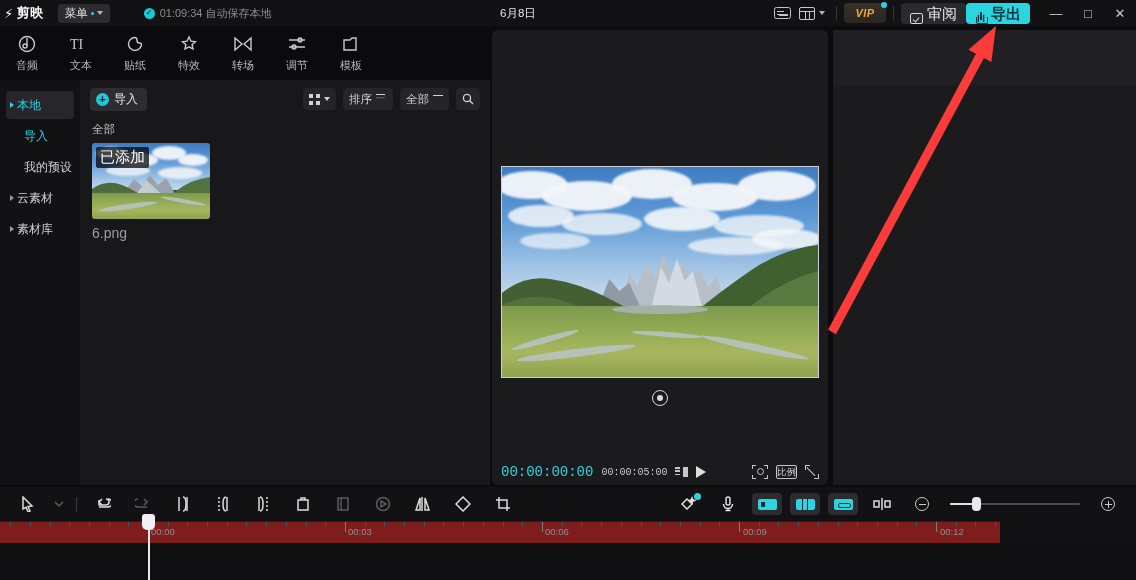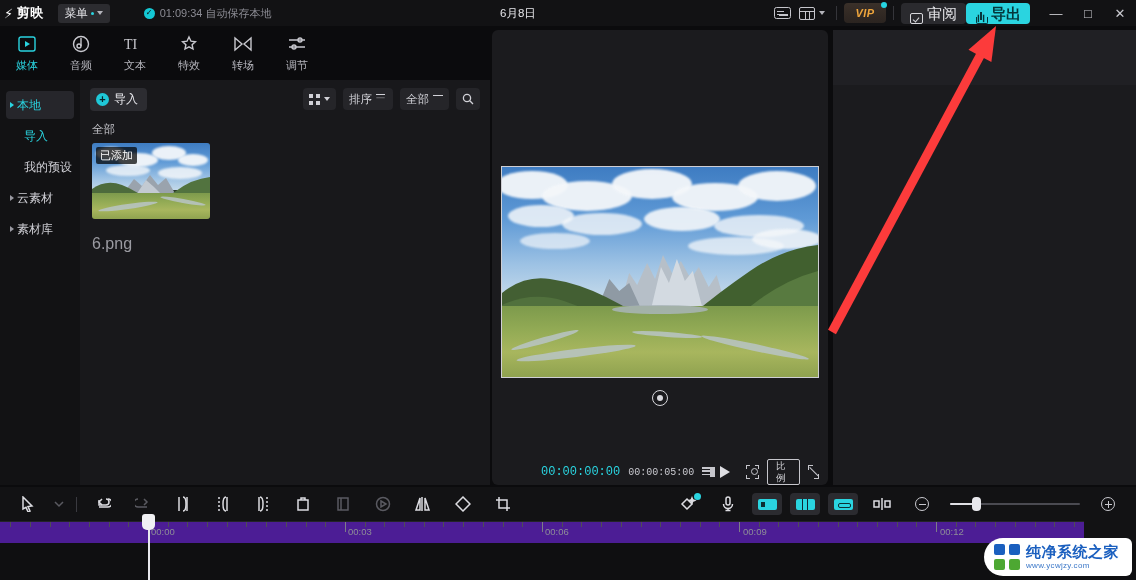--- a/index.html
+++ b/index.html
@@ -210,24 +210,24 @@
   .sec-label { padding: 4px 12px 6px; font-size: 11.5px; color: #c4c4ca; }
   .card {
     margin-left: 12px; width: 118px; cursor: default;
   }
   .thumb {
     position: relative; width: 118px; height: 76px; border-radius: 3px; overflow: hidden;
     background: #2b3a2b;
   }
   .badge-added {
     position: absolute; left: 4px; top: 4px; z-index: 3;
-    background: rgba(0,0,0,.72); color: #fff; font-size: 11px;
+    background: rgba(0,0,0,.72); color: #fff; font-size: 15px;
     padding: 1px 4px; border-radius: 2px;
   }
-  .cardname { font-size: 16px; color: #9b9ba2; margin-top: 16px; }
+  .cardname { font-size: 14px; color: #9b9ba2; margin-top: 6px; }
 
   
   .scene { position:absolute; inset:0; overflow:hidden; }
   .sky { position:absolute; left:0; top:0; width:100%; height:62%;
          background: linear-gradient(180deg,#3e7cc2 0%,#5f9ad6 40%,#9dc2e4 75%,#c3d9ea 100%); }
   .cloud { position:absolute; background:#f4f7fa; border-radius:50%; filter: blur(1px); opacity:.95; }
   .peaks { position:absolute; left:0; width:100%; }
   .hillL, .hillR { position:absolute; }
   .meadow { position:absolute; left:0; bottom:0; width:100%; height:34%;
             background: linear-gradient(180deg,#7d9a4c 0%,#93ab55 35%,#a8b65e 65%,#8fa24f 100%); }
@@ -258,21 +258,21 @@
   }
   .refresh-ico::after {
     content:""; position:absolute; left:4px; top:4px; width:6px; height:6px;
     border-radius:50%; background:#d8d8dd;
   }
   .player-ctrl {
     position:absolute; left:0; bottom:0; width:336px; height:26px;
     display:flex; align-items:center; padding:0 9px; gap:8px;
     font-size: 10.5px; color:#c6c6cc;
   }
-  .tc-cur { color:#2ad4e0; font-family:"Liberation Mono","DejaVu Sans Mono",monospace; font-size:12px;margin-left:40px; }
+  .tc-cur { color:#2ad4e0; font-family:"Liberation Mono","DejaVu Sans Mono",monospace; font-size:14px; }
   .tc-tot { color:#c9c9cf; font-family:"Liberation Mono","DejaVu Sans Mono",monospace; font-size:10px; }
   .frames-ico { width:13px;height:10px;position:relative; }
   .frames-ico::before {
     content:""; position:absolute; left:0;top:0;width:5px;height:10px;
     background: repeating-linear-gradient(180deg,#c6c6cc 0 1.6px, transparent 1.6px 3.3px);
     box-shadow: 8px 0 0 #c6c6cc;
   }
   .frames-ico::after {
     content:""; position:absolute; right:0;top:0;width:5px;height:10px;
     background: repeating-linear-gradient(180deg,#c6c6cc 0 1.6px, transparent 1.6px 3.3px);
@@ -288,21 +288,21 @@
   .box-ico .br { position:absolute; width:4px;height:4px; border:1.3px solid #c6c6cc; }
   .box-ico .br:nth-child(1){left:0;top:0;border-right:none;border-bottom:none;}
   .box-ico .br:nth-child(2){right:0;top:0;border-left:none;border-bottom:none;}
   .box-ico .br:nth-child(3){left:0;bottom:0;border-right:none;border-top:none;}
   .box-ico .br:nth-child(4){right:0;bottom:0;border-left:none;border-top:none;}
   .box-ico .mg {
     position:absolute; left:4.5px; top:3px; width:7px;height:7px;border-radius:50%;
     border:1.3px solid #c6c6cc;
   }
   .ratio-box {
-    border:1.2px solid #c6c6cc; border-radius:2px; padding:0px 8px;
+    border:1.2px solid #c6c6cc; border-radius:2px; padding:0px 0;
     font-size:9.5px; color:#d8d8dd; line-height:12px;
   }
   .expand-ico { width:14px;height:14px;position:relative; }
   .expand-ico .c { position:absolute;width:5px;height:5px;border:1.4px solid #c6c6cc; }
   .expand-ico .c:nth-child(1){left:0;top:0;border-right:none;border-bottom:none;}
   .expand-ico .c:nth-child(2){right:0;bottom:0;border-left:none;border-top:none;}
   .expand-ico::after {
     content:""; position:absolute; left:2px; top:2px; width:12px;height:1.3px;
     background:#c6c6cc; transform:rotate(45deg); transform-origin:left top;
   }
@@ -361,22 +361,22 @@
   .zoom-slider {
     width: 130px; height: 14px; position:relative; margin: 0 8px;
     display:flex; align-items:center;
   }
   .zs-track { width:100%; height:2.5px; background:#4a4a51; border-radius:2px; }
   .zs-fill { position:absolute; left:0; width:26px; height:2.5px; background:#e0e0e5; border-radius:2px; }
   .zs-knob {
     position:absolute; left:22px; width:9px; height:14px; border-radius:4px; background:#e8e8ed;
   }
   .tl-ruler {
-    position:absolute; left:0; top:34px; width:1084px; height:22px;
-    background:#4c1d95; border-top:1px solid #232327; overflow:hidden;
+    position:absolute; left:0; top:34px; width:1000px; height:22px;
+    background:#7f1d1d; border-top:1px solid #232327; overflow:hidden;
   }
   .tick { position:absolute; top:0; width:1px; height:5px; background:#4e4e55; }
   .tick.major { height: 10px; background:#7d7d86; }
   .tlabel {
     position:absolute; top:4px; font-size:9.5px; color:#8e8e97;
     font-family:"Liberation Sans", sans-serif;
   }
   .tl-tracks { position:absolute; left:0; top:56px; width:1136px; height:37px; background:#0f0f11; }
   .playhead-line {
     position:absolute; left:148px; top:514px; width:1.6px; height:66px; background:#e9e9ee; z-index:20;
@@ -455,29 +455,20 @@
     </div>
     <div class="winbtn">
       <span>□</span>
     </div>
     <div class="winbtn">
       <span>✕</span>
     </div>
   </div>
 
   <div class="tooltabs">
-    <div class="ttab active">
-      <span class="ic">
-        <svg width="18" height="16" viewBox="0 0 18 16">
-            <rect x="1" y="1" width="16" height="14" rx="2"></rect>
-            <path d="M7 5l5 3-5 3z" fill="#2ad4e0" stroke="none"></path>
-          </svg>
-      </span>
-      <span>媒体</span>
-    </div>
     <div class="ttab">
       <span class="ic">
         <svg width="18" height="18" viewBox="0 0 18 18">
             <circle cx="9" cy="9" r="7.5"></circle>
             <path d="M9 3v8"></path>
             <circle cx="7" cy="11" r="2"></circle>
           </svg>
       </span>
       <span>音频</span>
     </div>
@@ -485,20 +476,28 @@
       <span class="ic">
         <svg width="22" height="16" viewBox="0 0 22 16">
             <text x="0" y="13" font-size="14" font-family="Liberation Serif, serif" fill="#c8c8ce" stroke="none">TI</text>
           </svg>
       </span>
       <span>文本</span>
     </div>
     <div class="ttab">
       <span class="ic">
         <svg width="18" height="18" viewBox="0 0 18 18">
+            <path d="M15.5 9A6.5 6.5 0 1 1 9 2.5c2 0 2 1.5 2 3s1 2.5 2.5 2.5 2 .5 2 1z"></path>
+          </svg>
+      </span>
+      <span>贴纸</span>
+    </div>
+    <div class="ttab">
+      <span class="ic">
+        <svg width="18" height="18" viewBox="0 0 18 18">
             <path d="M9 2l2 4.2 4.4.5-3.3 3 .9 4.3L9 11.9 5 14l.9-4.3-3.3-3 4.4-.5z"></path>
           </svg>
       </span>
       <span>特效</span>
     </div>
     <div class="ttab">
       <span class="ic">
         <svg width="20" height="16" viewBox="0 0 20 16">
             <path d="M2 2v12l7-6zM18 2v12l-7-6z"></path>
           </svg>
@@ -507,20 +506,28 @@
     </div>
     <div class="ttab">
       <span class="ic">
         <svg width="18" height="16" viewBox="0 0 18 16">
             <path d="M1 4h16M1 11h16"></path>
             <circle cx="12" cy="4" r="2"></circle>
             <circle cx="6" cy="11" r="2"></circle>
           </svg>
       </span>
       <span>调节</span>
+    </div>
+    <div class="ttab">
+      <span class="ic">
+        <svg width="18" height="16" viewBox="0 0 18 16">
+            <path d="M2 14V4h6l2-2h4v12z"></path>
+          </svg>
+      </span>
+      <span>模板</span>
     </div>
   </div>
 
   <div class="sidebar">
     <div class="sb-item active">
       <span class="sb-arrow"></span>
       <span>本地</span>
     </div>
     <div class="sb-item sub">
       <span>导入</span>
@@ -871,26 +878,14 @@
   <div class="playhead-line" style="left: 148px;"></div>
   <div class="playhead-knob" style="left: 142px;"></div>
 
   <svg class="arrow-svg" viewBox="0 0 1136 580">
     <g id="arrow-group">
       <line id="arrow-shaft" x1="832" y1="332" x2="982.7733245265017" y2="50.679040822502806" stroke="#fc3b3b" stroke-width="9" stroke-linecap="butt"></line>
       <polygon id="arrow-head" points="996,26 991.3971630211998,62.108363182877596 979.9390369250378,55.967406713039125 968.4809108288758,49.826450243200654" fill="#fc3b3b"></polygon>
     </g>
   </svg>
 
-  <div class="watermark">
-    <div class="wm-logo">
-      <i></i>
-        <i></i>
-        <i></i>
-        <i></i>
-    </div>
-    <div class="wm-text">
-      <span class="wm-cn">纯净系统之家</span>
-      <span class="wm-url">www.ycwjzy.com</span>
-    </div>
-  </div>
 
 </div>
 
 </body></html>

